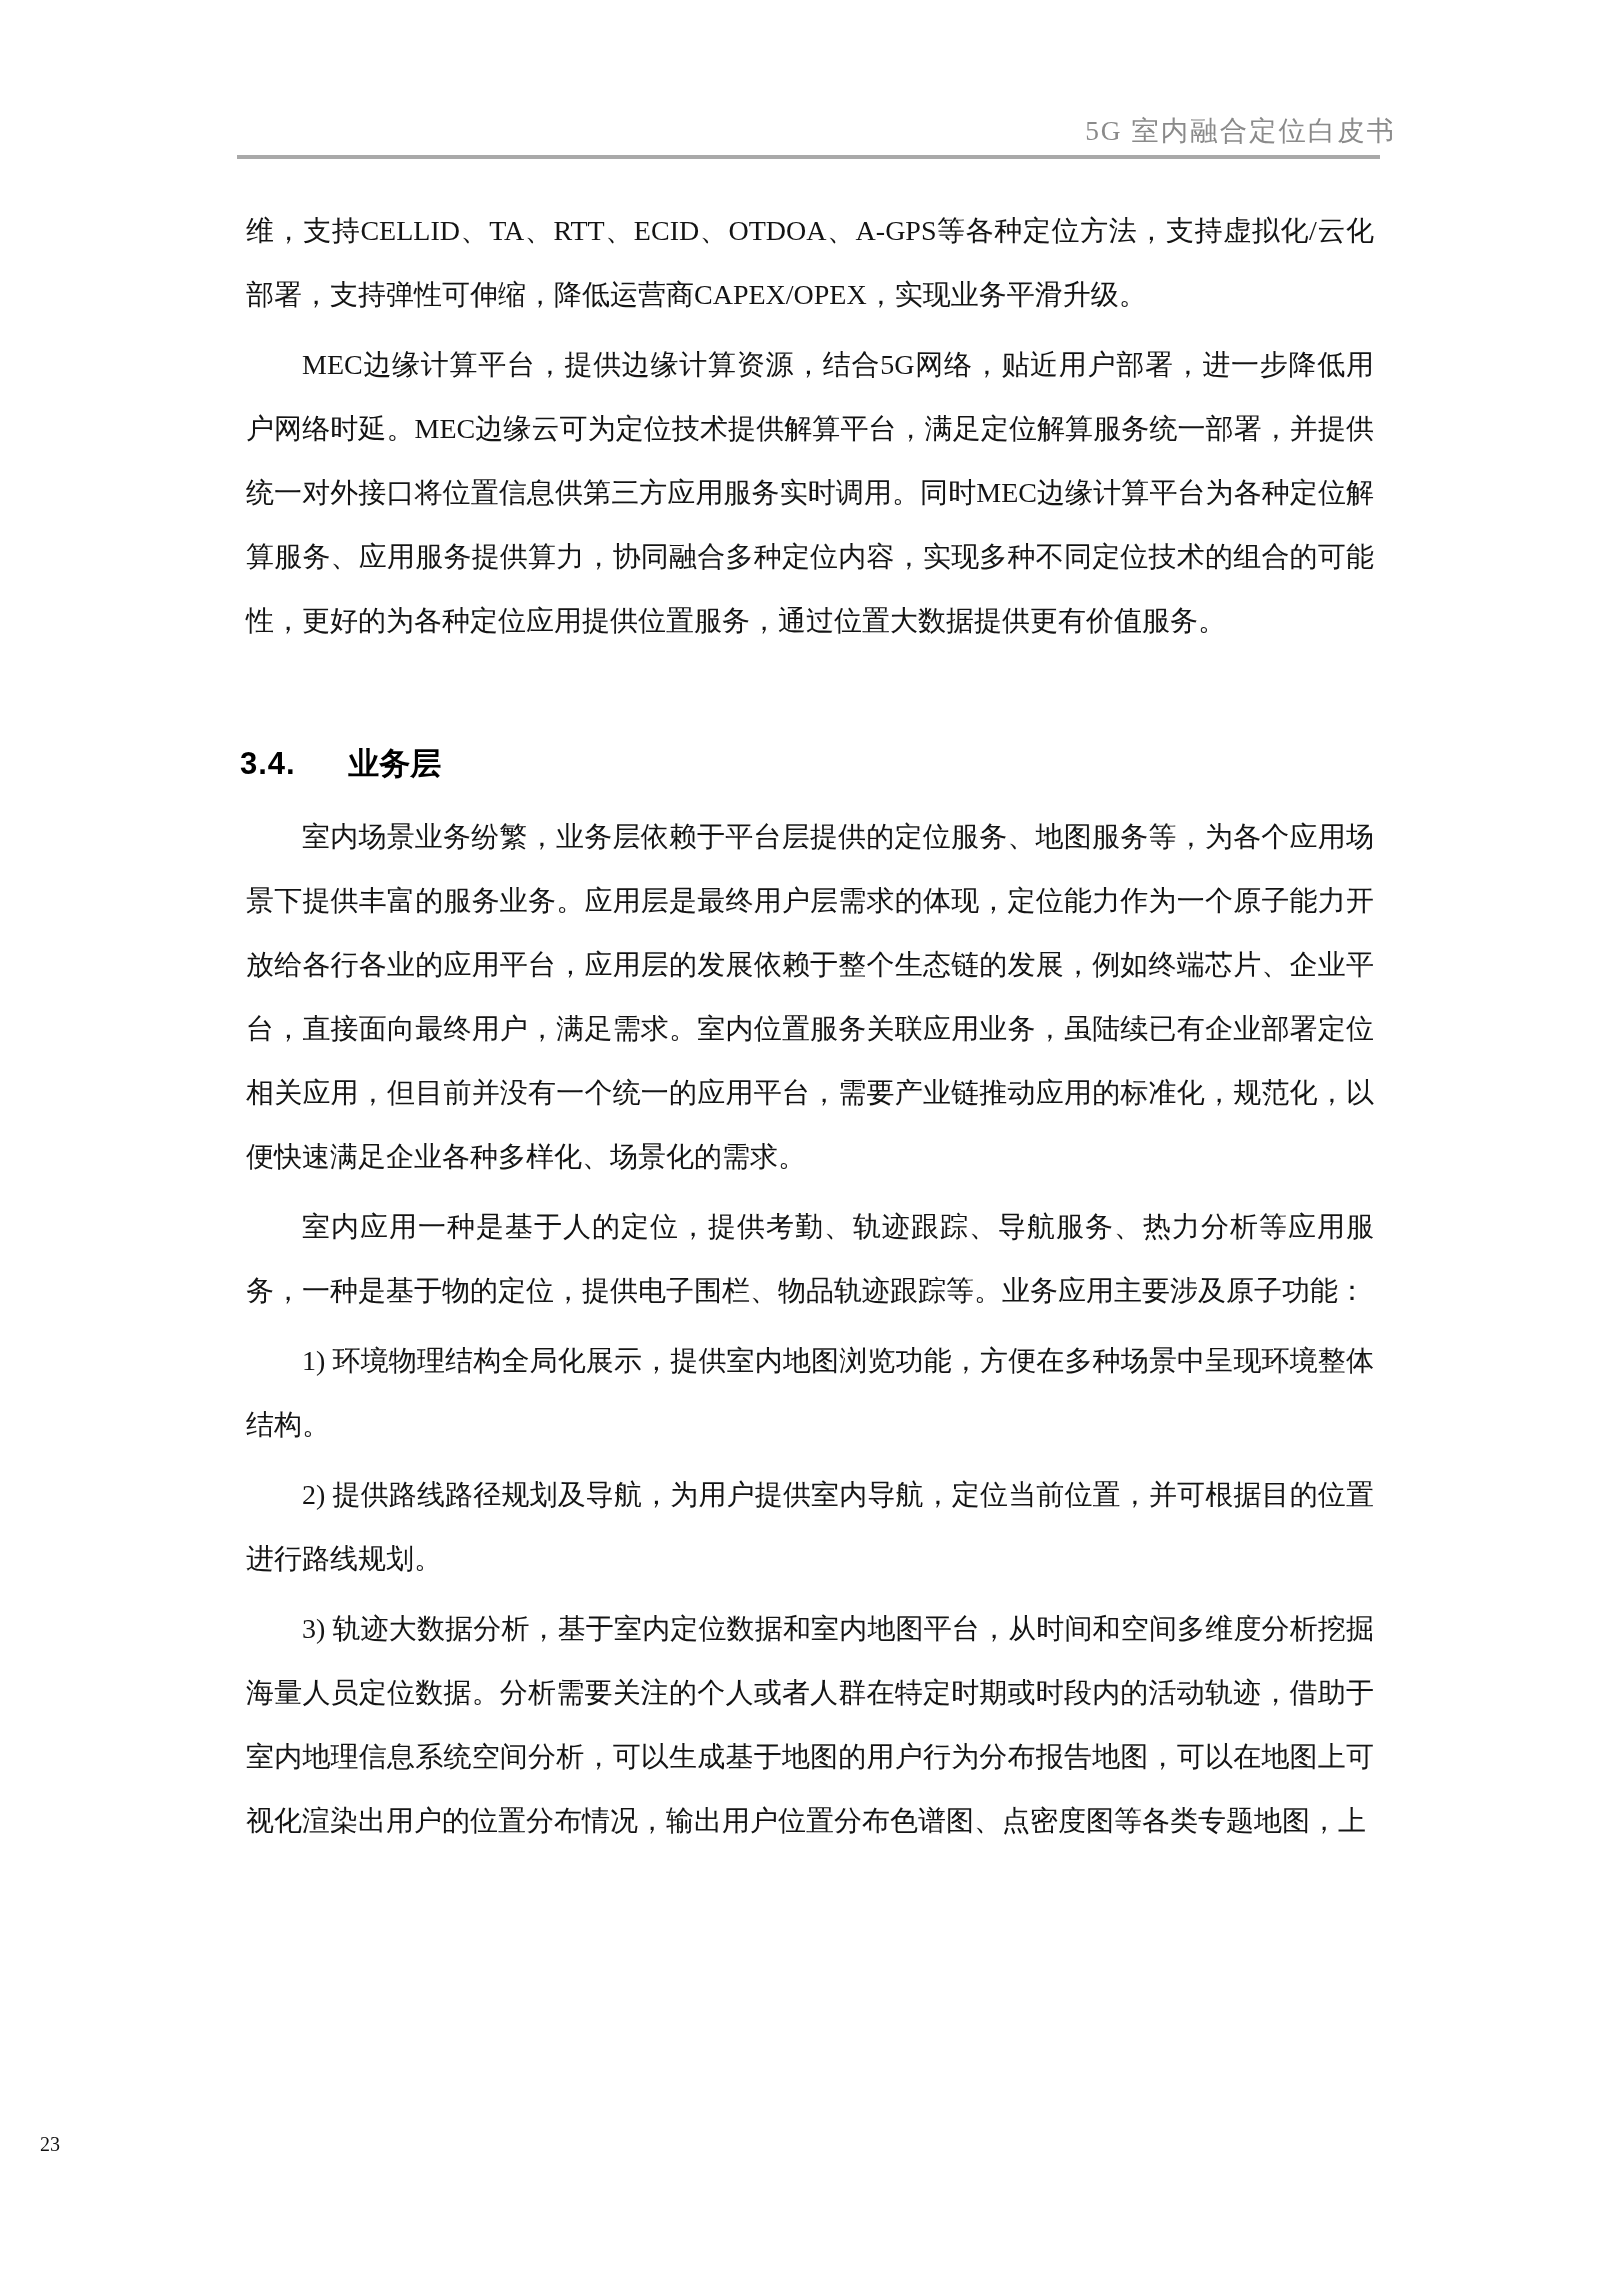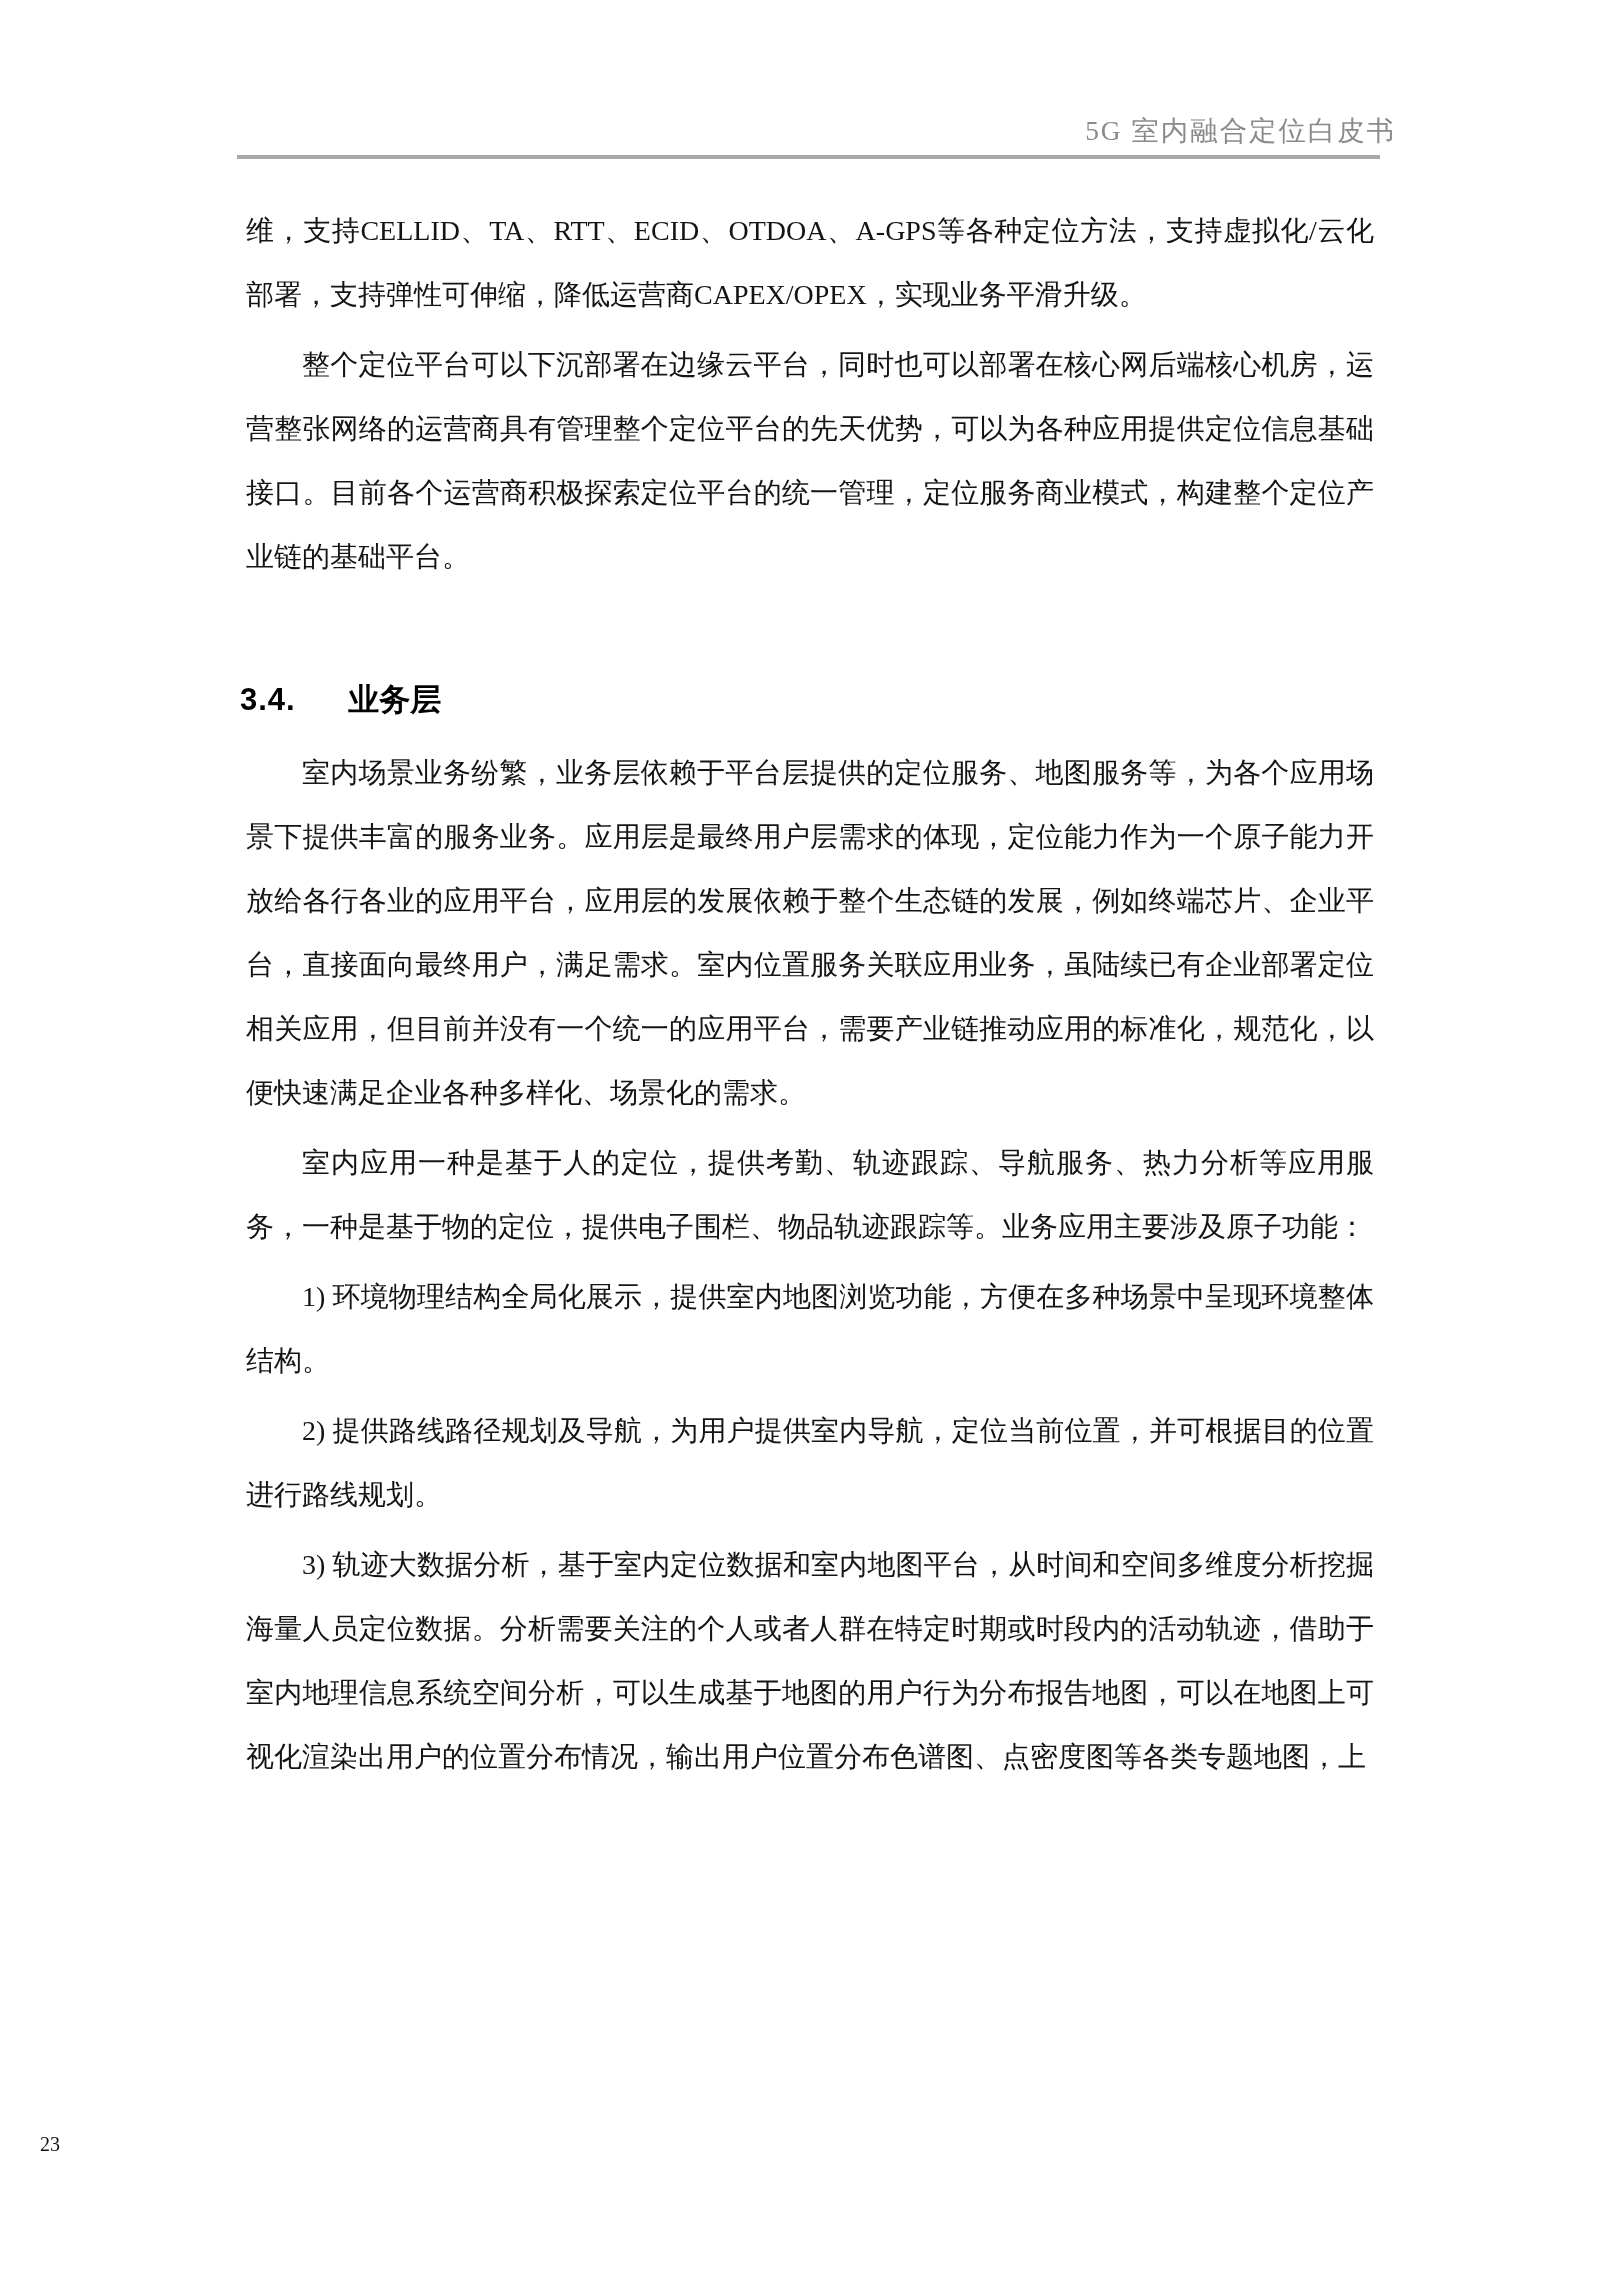--- a/index.html
+++ b/index.html
@@ -87,22 +87,22 @@
 <div class="page">
 
   <div class="running-header">5G 室内融合定位白皮书</div>
 
   <div class="header-rule"></div>
 
   <div class="content">
 
     <p class="para no-indent">维，支持CELLID、TA、RTT、ECID、OTDOA、A-GPS等各种定位方法，支持虚拟化/云化部署，支持弹性可伸缩，降低运营商CAPEX/OPEX，实现业务平滑升级。</p>
 
+    <p class="para">MEC边缘计算平台，提供边缘计算资源，结合5G网络，贴近用户部署，进一步降低用户网络时延。MEC边缘云可为定位技术提供解算平台，满足定位解算服务统一部署，并提供统一对外接口将位置信息供第三方应用服务实时调用。同时MEC边缘计算平台为各种定位解算服务、应用服务提供算力，协同融合多种定位内容，实现多种不同定位技术的组合的可能性，更好的为各种定位应用提供位置服务，通过位置大数据提供更有价值服务。</p>
 
-    <p class="para">整个定位平台可以下沉部署在边缘云平台，同时也可以部署在核心网后端核心机房，运营整张网络的运营商具有管理整个定位平台的先天优势，可以为各种应用提供定位信息基础接口。目前各个运营商积极探索定位平台的统一管理，定位服务商业模式，构建整个定位产业链的基础平台。</p>
 
     <h2 class="section-heading">
       <span class="sec-num">3.4.</span>
       <span class="sec-title">业务层</span>
     </h2>
 
     <p class="para">室内场景业务纷繁，业务层依赖于平台层提供的定位服务、地图服务等，为各个应用场景下提供丰富的服务业务。应用层是最终用户层需求的体现，定位能力作为一个原子能力开放给各行各业的应用平台，应用层的发展依赖于整个生态链的发展，例如终端芯片、企业平台，直接面向最终用户，满足需求。室内位置服务关联应用业务，虽陆续已有企业部署定位相关应用，但目前并没有一个统一的应用平台，需要产业链推动应用的标准化，规范化，以便快速满足企业各种多样化、场景化的需求。</p>
 
     <p class="para">室内应用一种是基于人的定位，提供考勤、轨迹跟踪、导航服务、热力分析等应用服务，一种是基于物的定位，提供电子围栏、物品轨迹跟踪等。业务应用主要涉及原子功能：</p>
 

